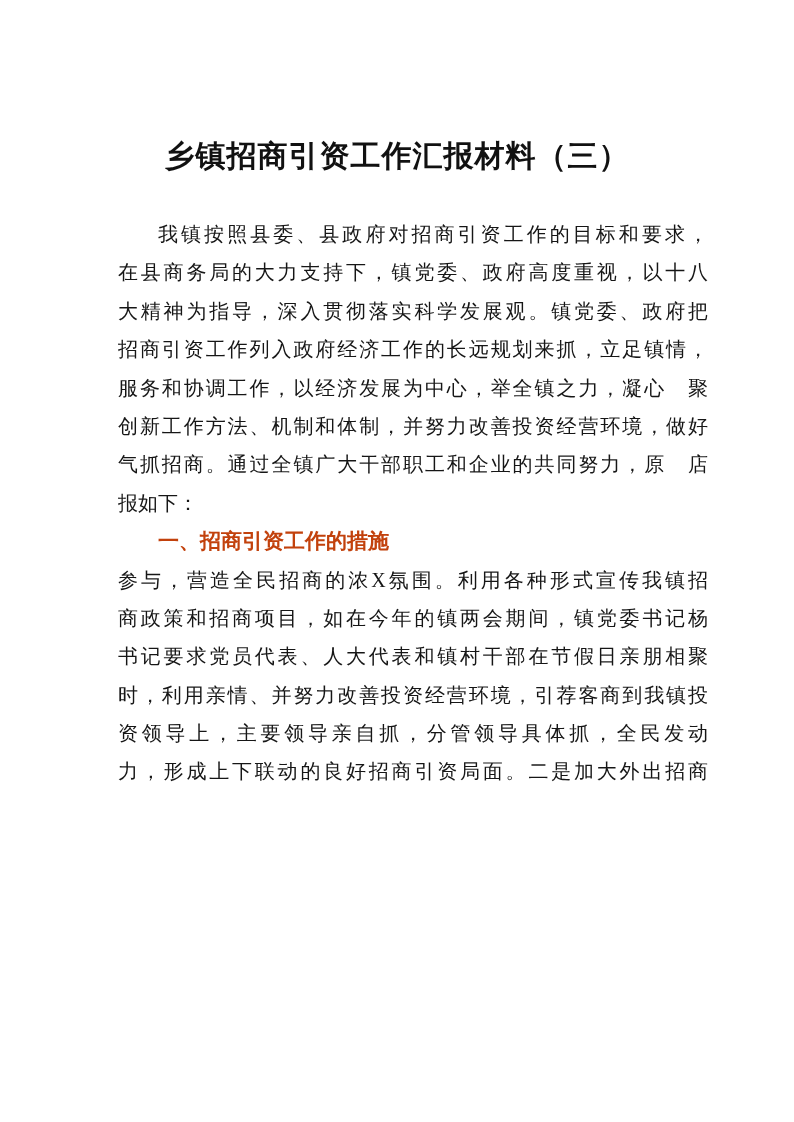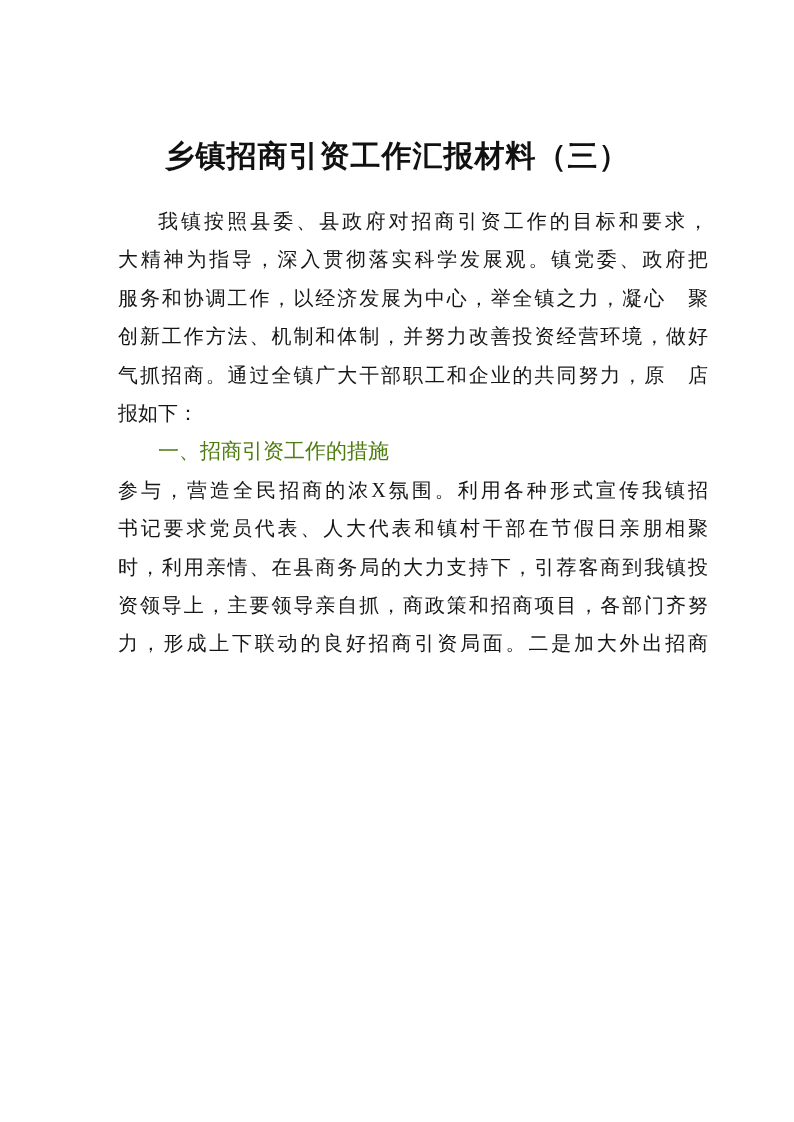--- a/index.html
+++ b/index.html
@@ -21,21 +21,21 @@
     padding: 0;
     text-align: center;
     font-family: "Liberation Serif", "DejaVu Serif", serif;
     font-weight: bold;
     font-size: 30px;
     line-height: 44px;
     letter-spacing: 1px;
     color: #111111;
   }
   .doc-body {
-    margin: 24px 0 0 118px;
+    margin: 37px 0 0 118px;
     width: 590px;
     font-family: "Liberation Serif", "DejaVu Serif", serif;
     font-size: 20px;
     color: #161616;
   }
   .block {
     margin: 0;
     padding: 0;
   }
   .line {
@@ -48,45 +48,48 @@
     white-space: normal;
   }
   .line.indent {
     padding-left: 40px;
   }
   .line.last {
     text-align-last: left;
   }
   .block.heading .line {
     font-family: "Liberation Sans", "DejaVu Sans", sans-serif;
-    font-weight: normal;
+    font-weight: bold;
     font-size: 21px;
-    color: #4d7c0f;
+    color: #c2410c;
   }
 </style>
 </head>
 <body>
 
 <div class="page">
   <h1 class="doc-title">乡镇招商引资工作汇报材料（三）</h1>
   <div class="doc-body">
       <div class="block paragraph">
         <div class="line indent">我镇按照县委、县政府对招商引资工作的目标和要求，</div>
+        <div class="line">在县商务局的大力支持下，镇党委、政府高度重视，以十八</div>
         <div class="line">大精神为指导，深入贯彻落实科学发展观。镇党委、政府把</div>
+        <div class="line">招商引资工作列入政府经济工作的长远规划来抓，立足镇情，</div>
         <div class="line">服务和协调工作，以经济发展为中心，举全镇之力，凝心　聚</div>
         <div class="line">创新工作方法、机制和体制，并努力改善投资经营环境，做好</div>
         <div class="line">气抓招商。通过全镇广大干部职工和企业的共同努力，原　店</div>
         <div class="line last">报如下：</div>
       </div>
       <div class="block heading">
         <div class="line indent last">一、招商引资工作的措施</div>
       </div>
       <div class="block paragraph">
         <div class="line">参与，营造全民招商的浓X氛围。利用各种形式宣传我镇招</div>
+        <div class="line">商政策和招商项目，如在今年的镇两会期间，镇党委书记杨</div>
         <div class="line">书记要求党员代表、人大代表和镇村干部在节假日亲朋相聚</div>
-        <div class="line">时，利用亲情、在县商务局的大力支持下，引荐客商到我镇投</div>
+        <div class="line">时，利用亲情、并努力改善投资经营环境，引荐客商到我镇投</div>
       </div>
       <div class="block paragraph">
-        <div class="line">资领导上，主要领导亲自抓，商政策和招商项目，各部门齐努</div>
+        <div class="line">资领导上，主要领导亲自抓，分管领导具体抓，全民发动</div>
         <div class="line">力，形成上下联动的良好招商引资局面。二是加大外出招商</div>
       </div>
     </div>
 </div>
 
 </body></html>

